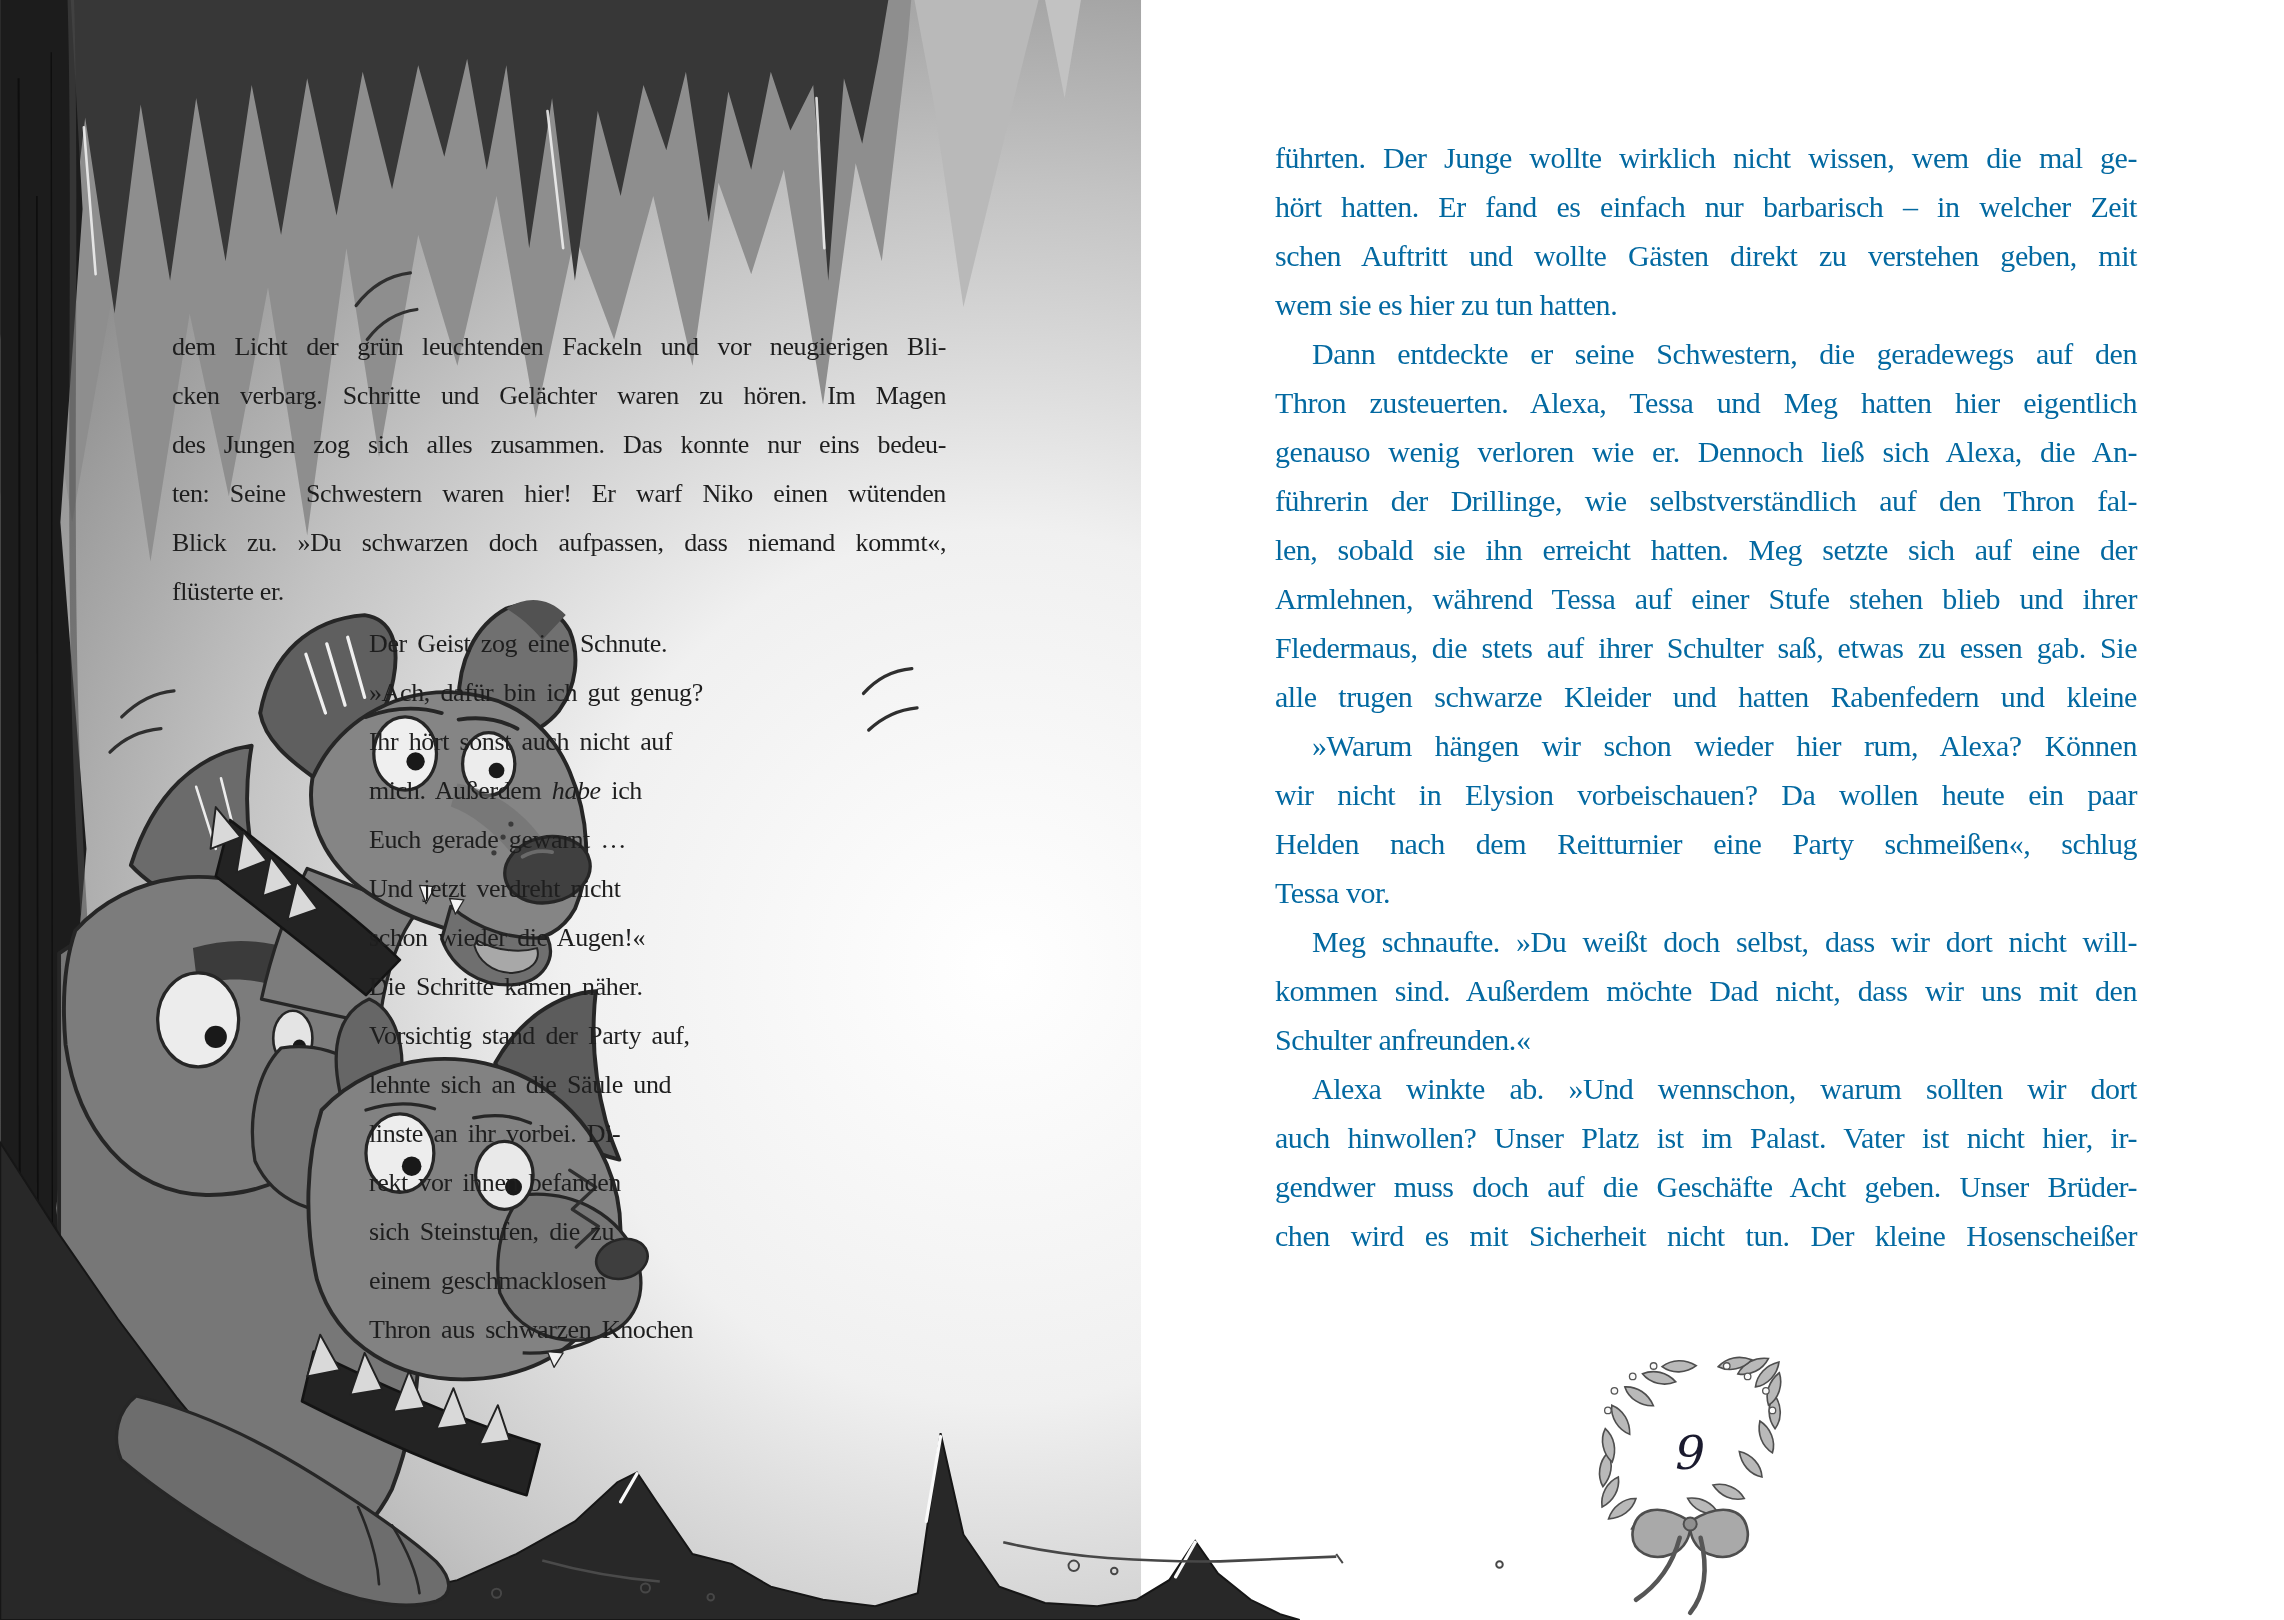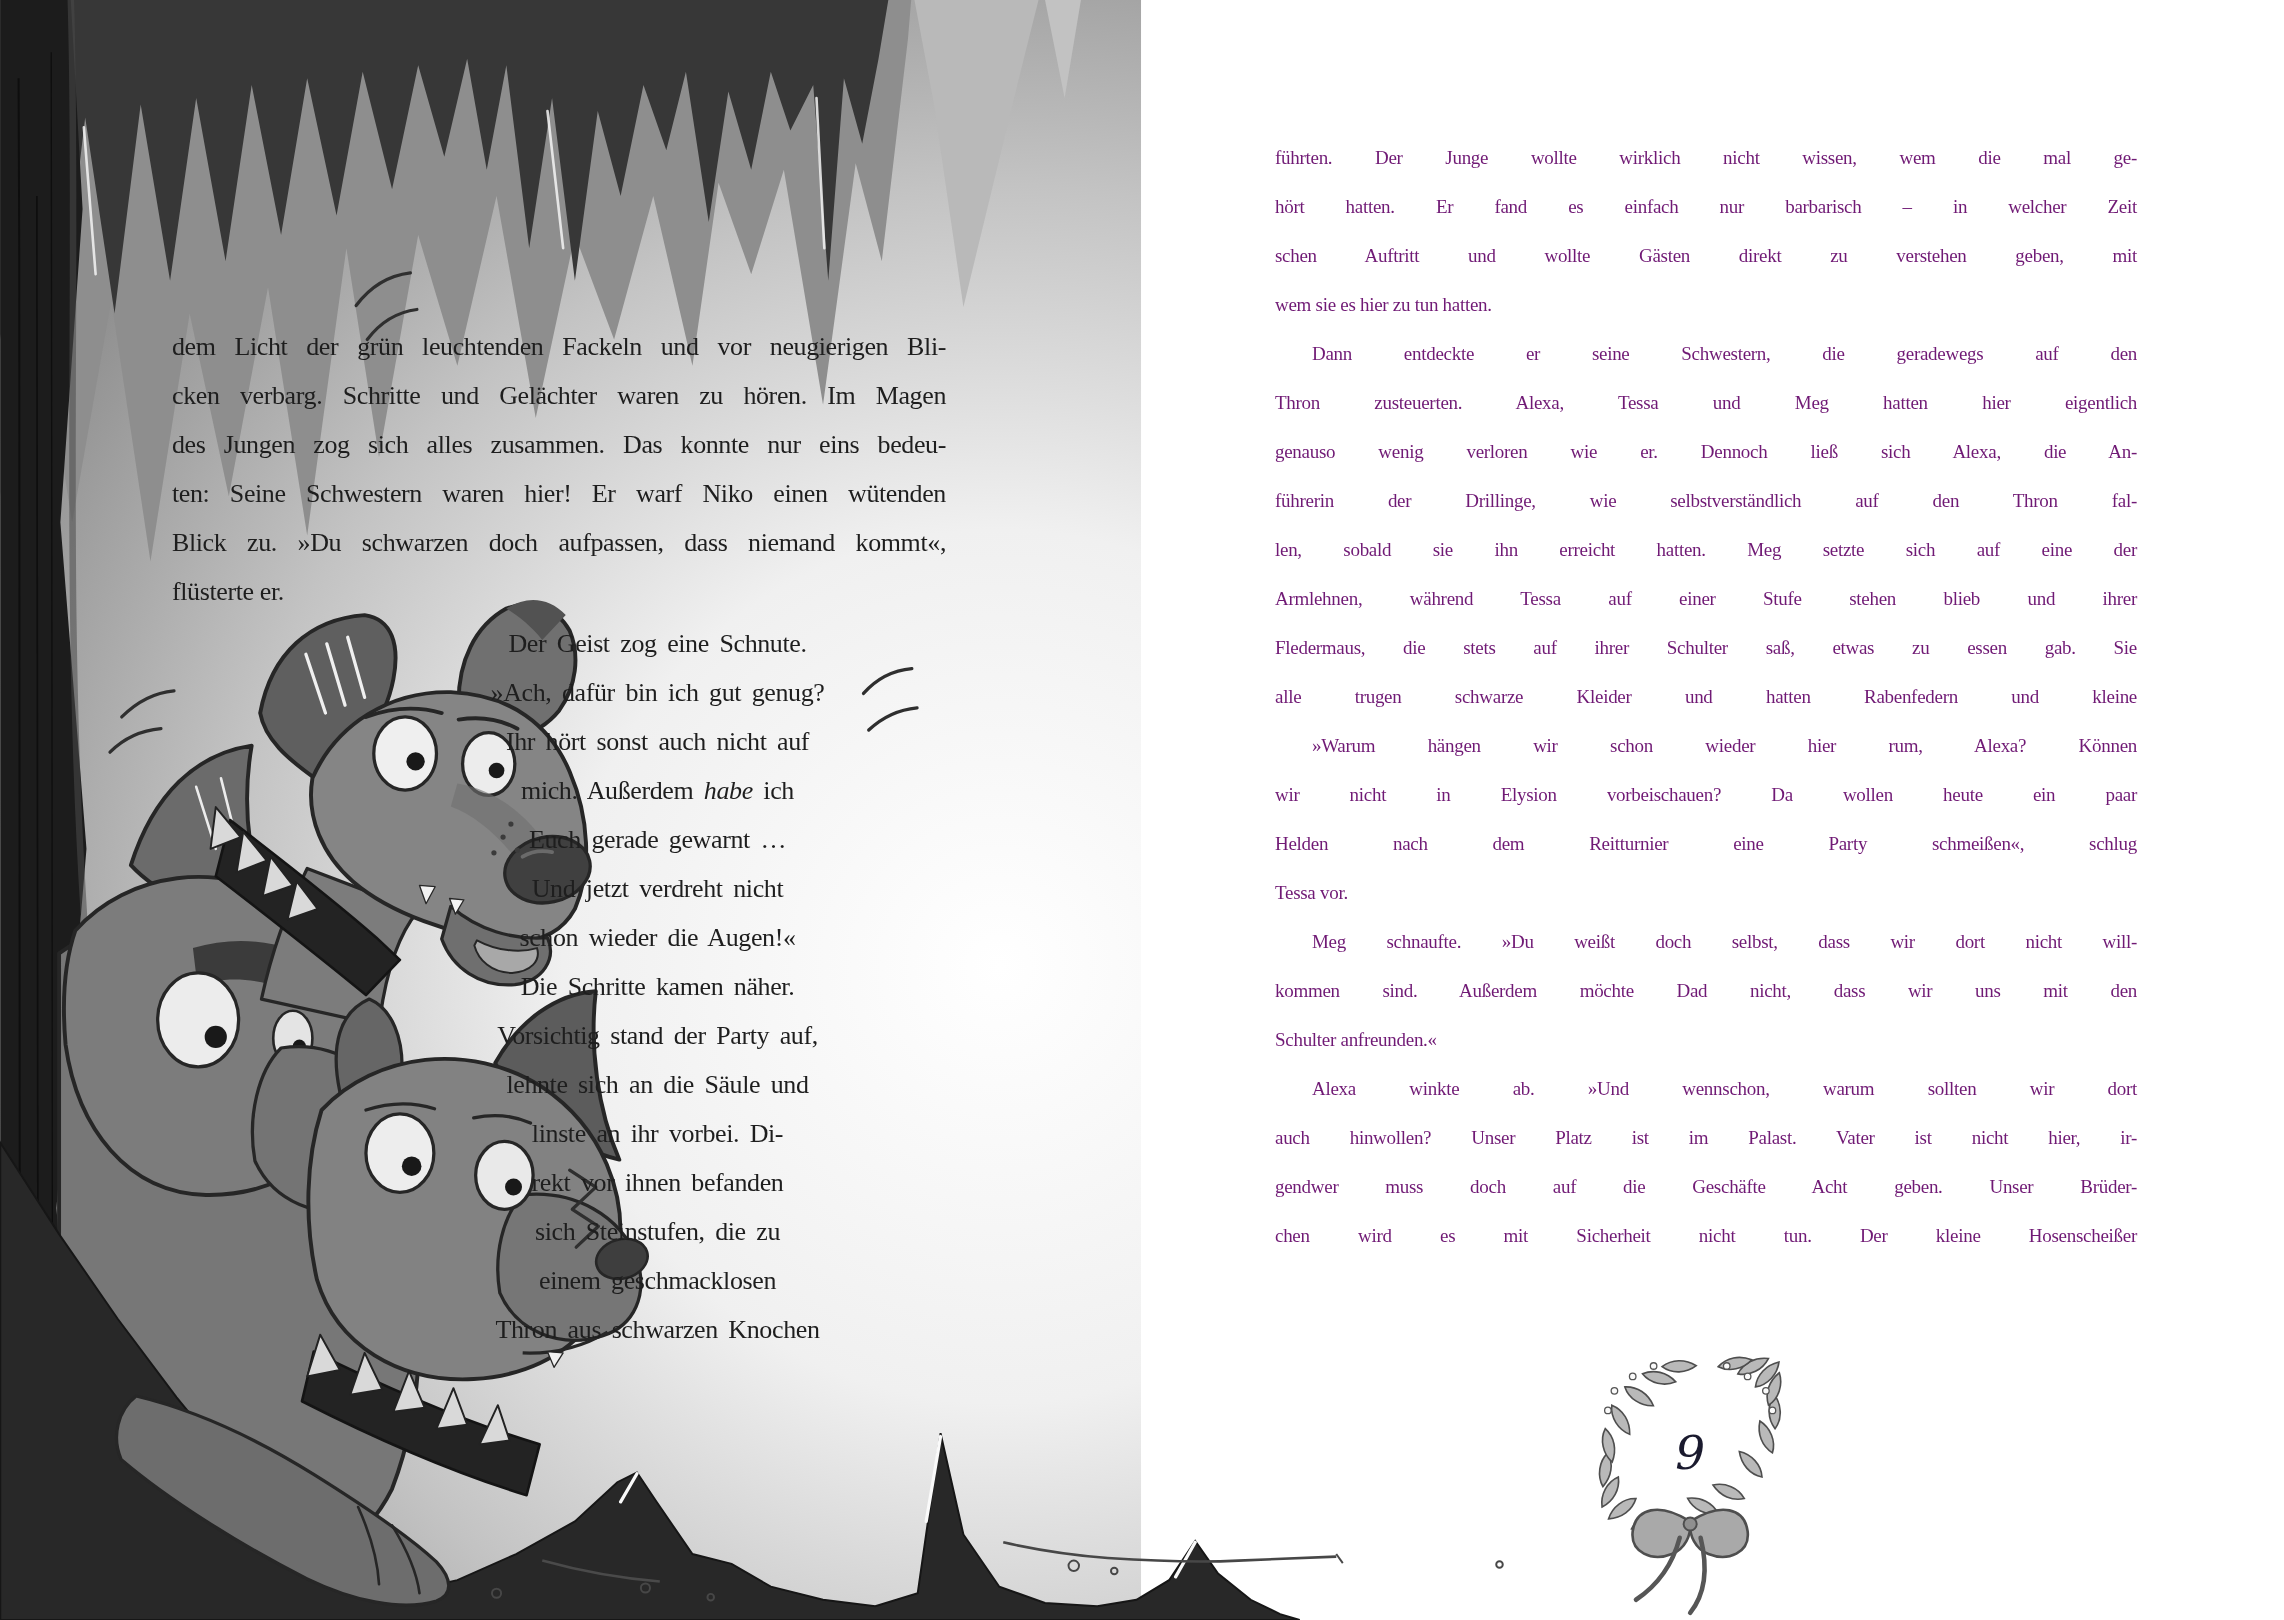--- a/index.html
+++ b/index.html
@@ -10,25 +10,25 @@
 
   
   .tl { display:block; height:49px; line-height:49px; white-space:normal; }
   .jl { text-align:justify; text-align-last:justify; }
   .ll { text-align:justify; text-align-last:left; }
   .ind { text-indent:37px; }
 
   .intro-block { position:absolute; left:172px; top:322px; width:774px;
                  font-size:26px; color:#1e1e1e; letter-spacing:-0.015em; }
   .dialog-block { position:absolute; left:369px; top:619px; width:577px;
-                  font-size:26px; color:#1e1e1e; text-align:center;
+                  font-size:26px; color:#1e1e1e; text-align:left;
                   word-spacing:0.17em; letter-spacing:-0.015em; }
   .dialog-block em { font-style:italic; }
   .right-block { position:absolute; left:1275px; top:133px; width:862px;
-                 font-size:19px; color:#701a75; letter-spacing:-0.015em; }
+                 font-size:30px; color:#0369a1; letter-spacing:-0.015em; }
 
   
   .wreath-num { font-family:"DejaVu Serif",serif; font-style:italic; }
 </style>
 </head>
 <body>
 
 <div class="spread">
 
   <svg class="art" width="2284" height="1620" viewBox="0 0 3497 2481">

